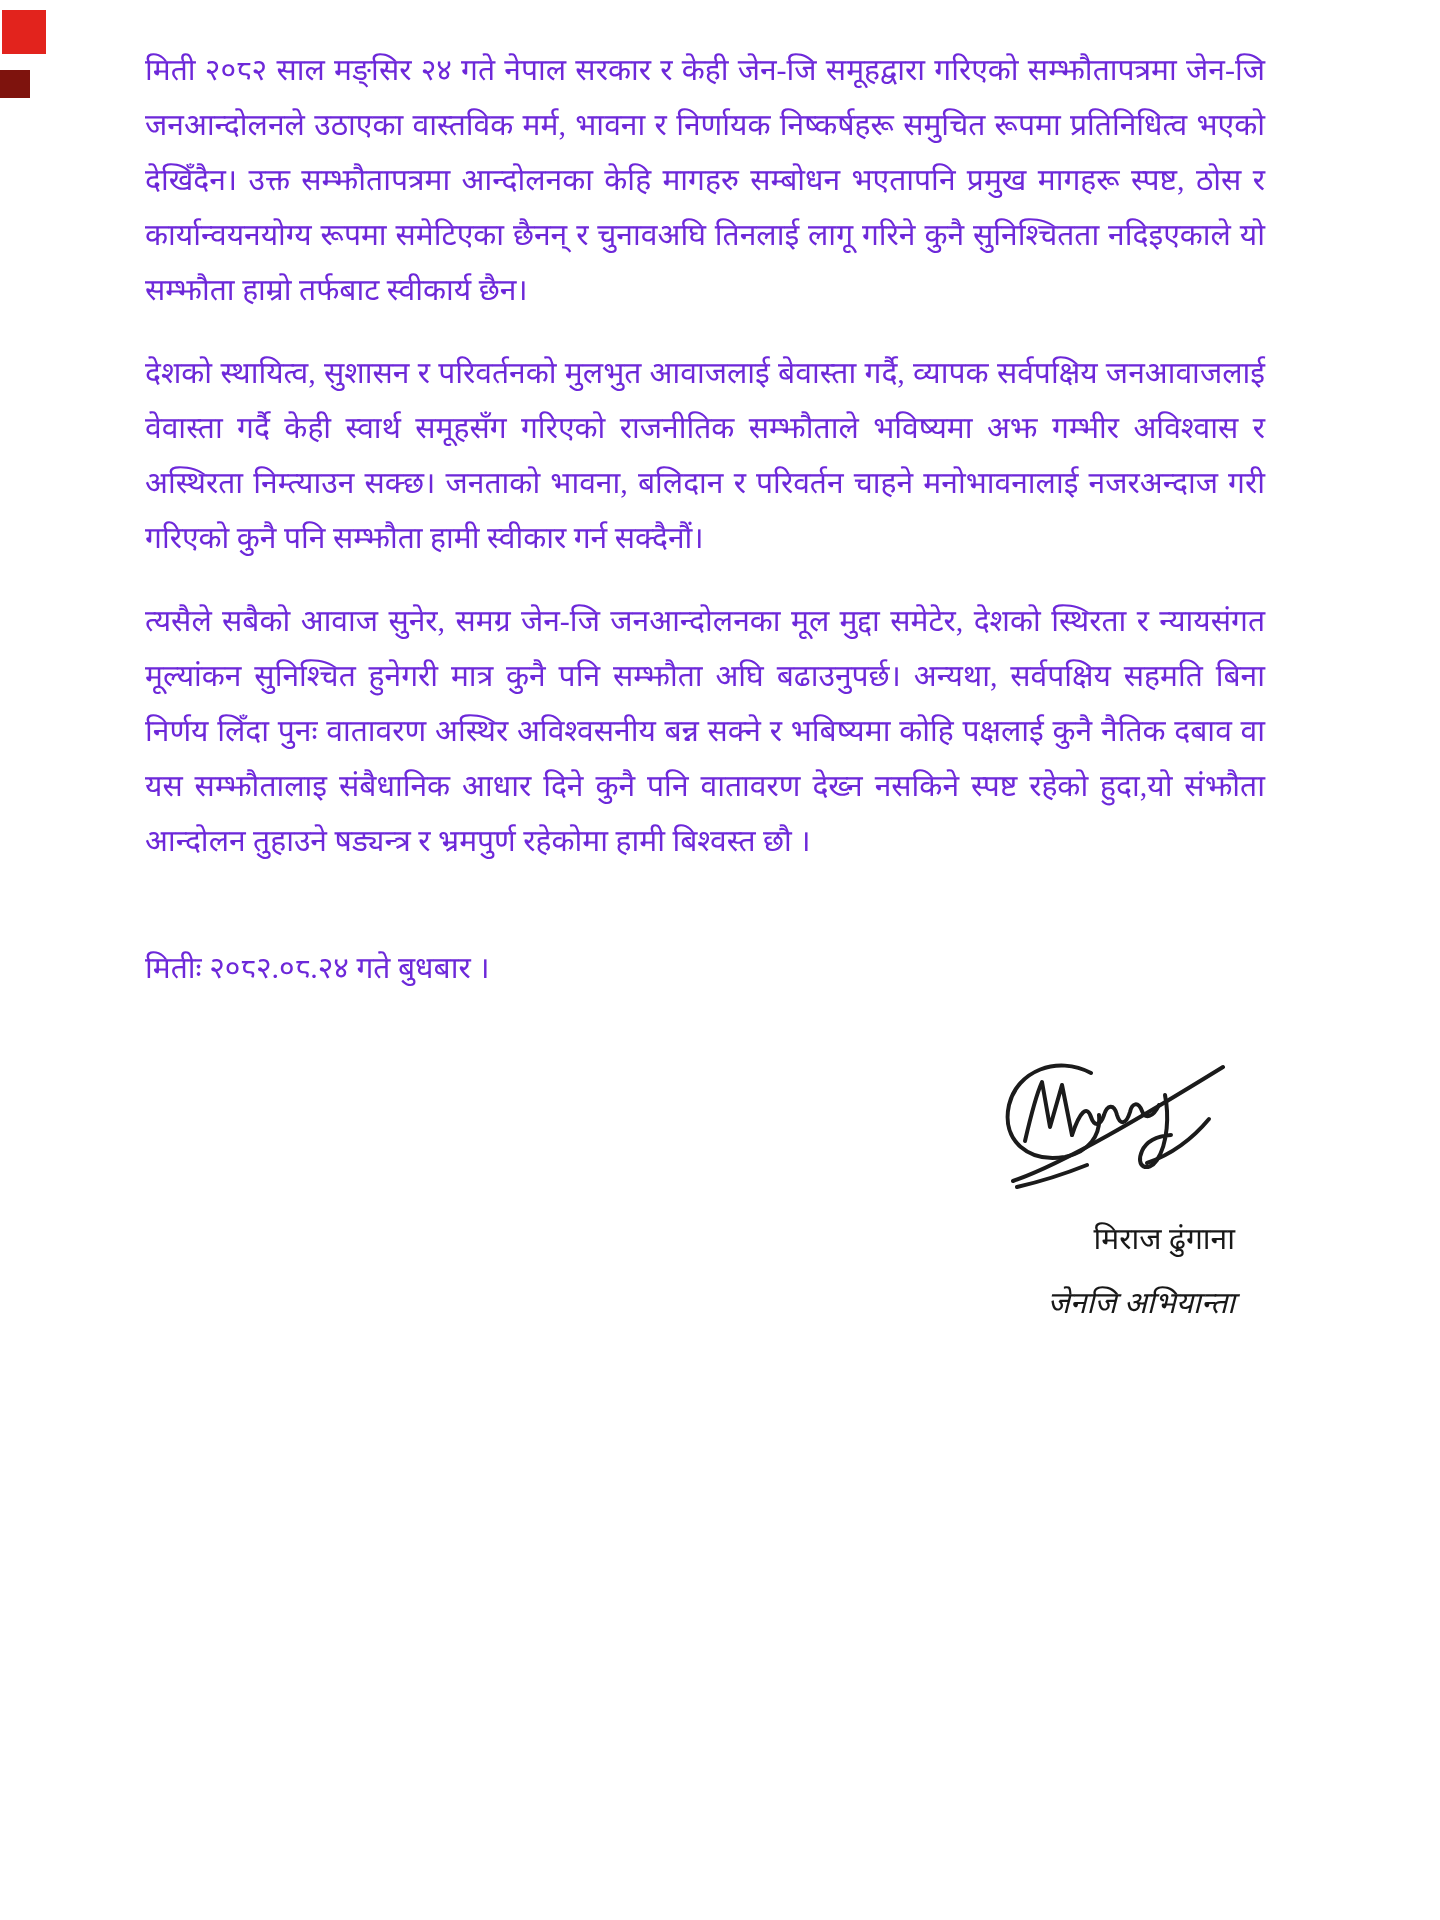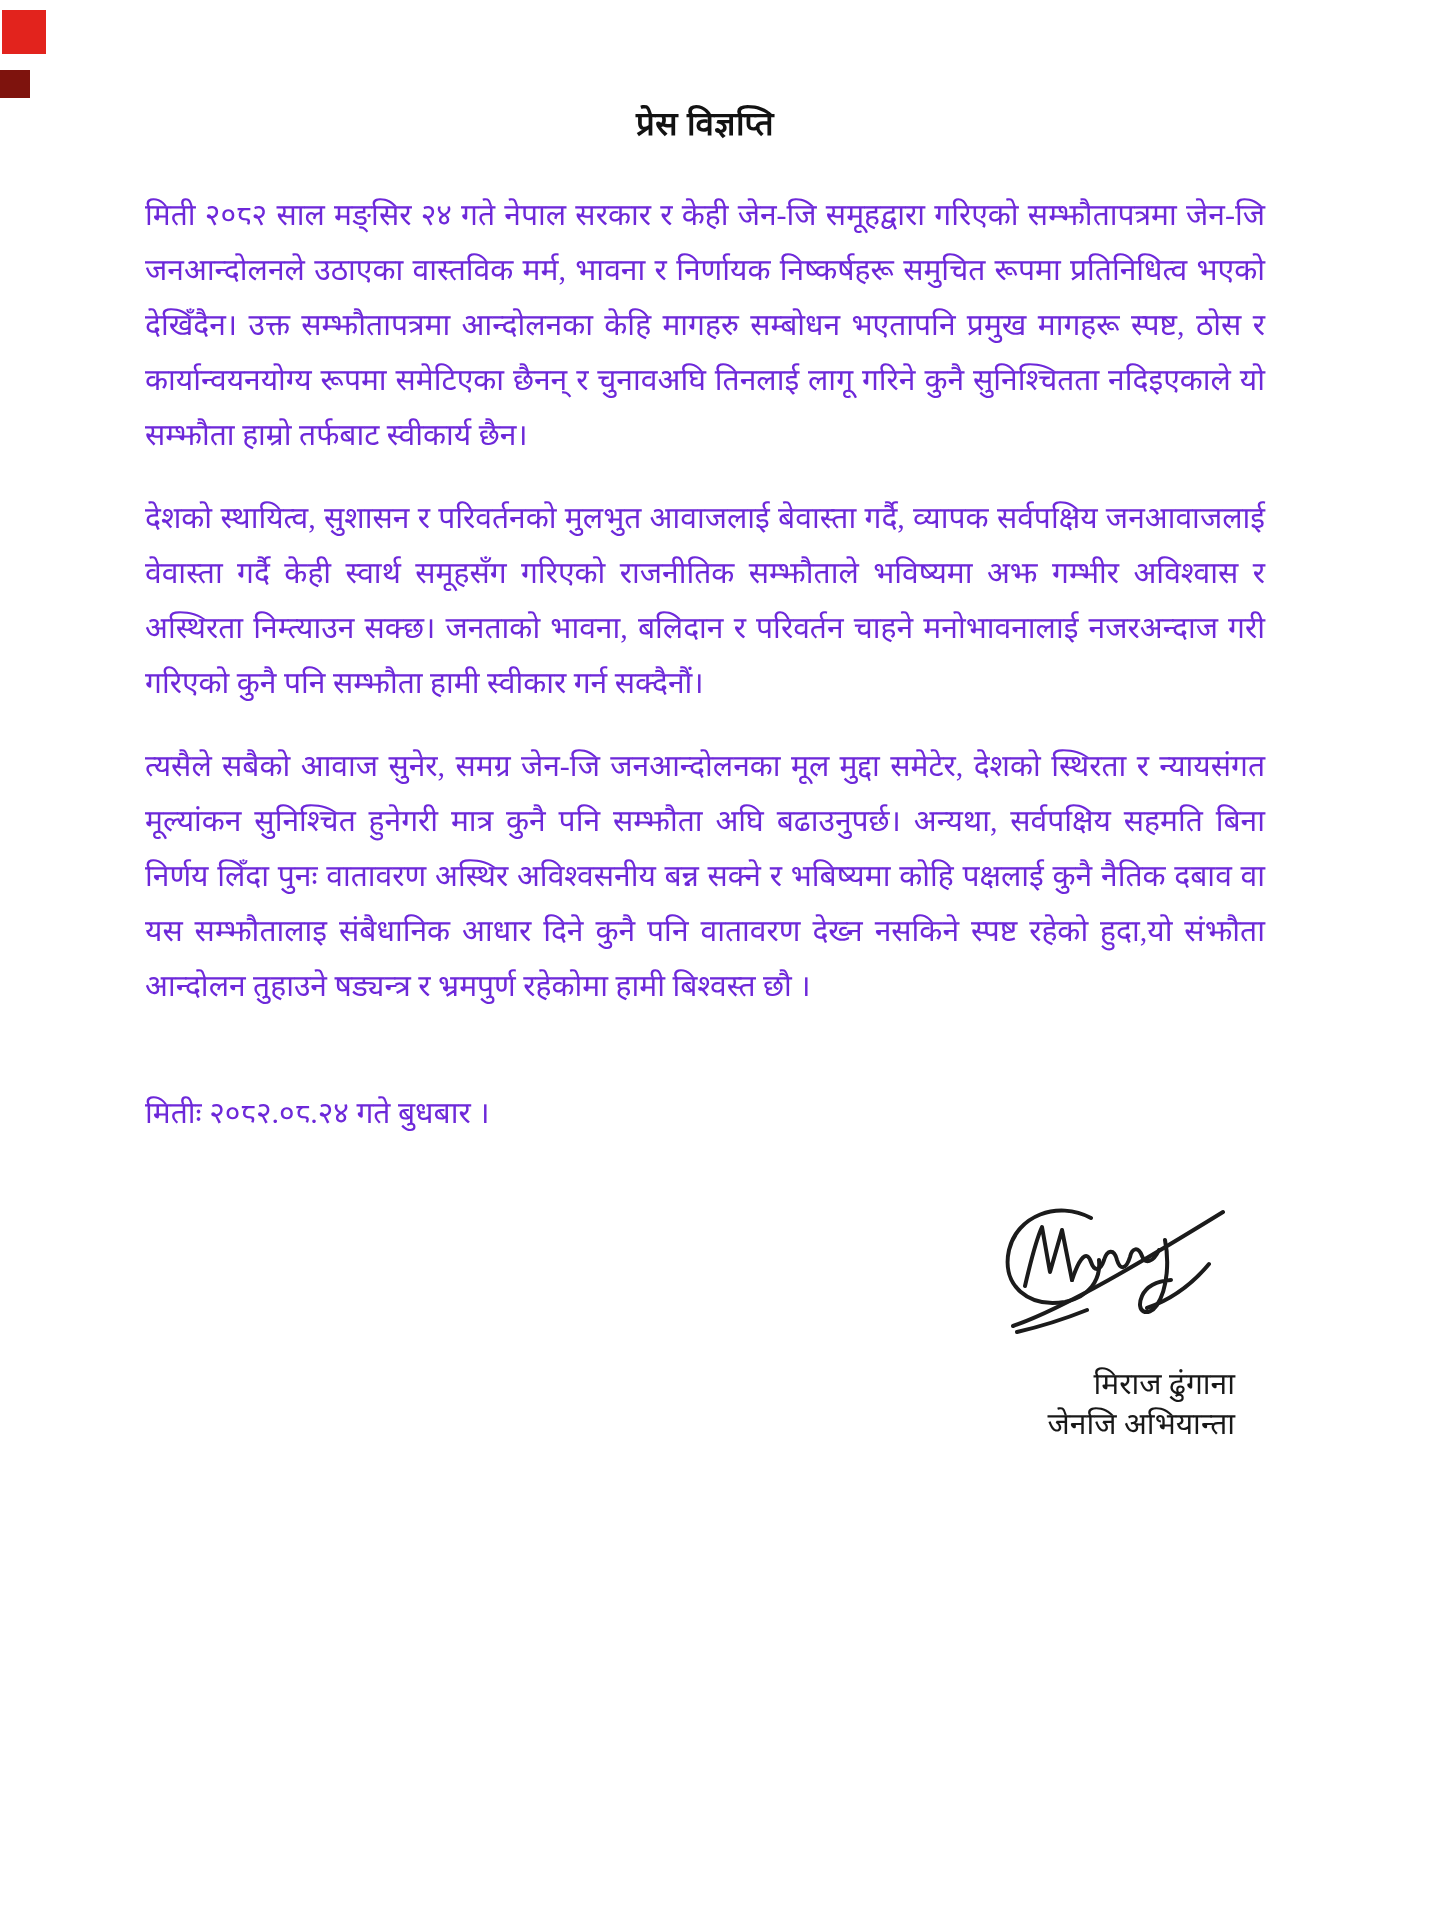--- a/index.html
+++ b/index.html
@@ -81,34 +81,35 @@
     stroke-linecap: round;
     stroke-linejoin: round;
   }
   .signatory-name {
     margin-top: 26px;
     font-size: 30px;
     line-height: 40px;
     color: #181818;
   }
   .signatory-role {
+    margin-top: 24px;
     font-size: 30px;
     line-height: 40px;
     color: #181818;
+    font-style: italic;
   }
 </style>
 </head>
 <body>
 
 <span class="scan-mark red"></span>
 <span class="scan-mark dark-red"></span>
 
 <div class="page">
 
-  <h1 class="doc-title">प्रेस विज्ञप्ति</h1>
 
   <div class="body-text">
     <p>मिती २०८२ साल मङ्सिर २४ गते नेपाल सरकार र केही जेन-जि समूहद्वारा गरिएको सम्झौतापत्रमा जेन-जि जनआन्दोलनले उठाएका वास्तविक मर्म, भावना र निर्णायक निष्कर्षहरू समुचित रूपमा प्रतिनिधित्व भएको देखिँदैन। उक्त सम्झौतापत्रमा आन्दोलनका केहि मागहरु सम्बोधन भएतापनि  प्रमुख मागहरू स्पष्ट, ठोस र कार्यान्वयनयोग्य रूपमा समेटिएका छैनन् र चुनावअघि तिनलाई लागू गरिने कुनै सुनिश्चितता नदिइएकाले यो सम्झौता हाम्रो तर्फबाट स्वीकार्य छैन।</p>
     <p>देशको स्थायित्व, सुशासन र परिवर्तनको मुलभुत आवाजलाई बेवास्ता गर्दै, व्यापक सर्वपक्षिय जनआवाजलाई वेवास्ता गर्दै केही स्वार्थ समूहसँग गरिएको राजनीतिक सम्झौताले भविष्यमा अझ गम्भीर अविश्वास र अस्थिरता निम्त्याउन सक्छ। जनताको भावना, बलिदान र परिवर्तन चाहने मनोभावनालाई नजरअन्दाज गरी  गरिएको  कुनै पनि सम्झौता हामी स्वीकार गर्न सक्दैनौं।</p>
     <p>त्यसैले सबैको आवाज सुनेर, समग्र जेन-जि जनआन्दोलनका मूल मुद्दा समेटेर, देशको स्थिरता र न्यायसंगत मूल्यांकन सुनिश्चित हुनेगरी मात्र कुनै पनि सम्झौता अघि बढाउनुपर्छ। अन्यथा, सर्वपक्षिय सहमति बिना निर्णय लिँदा पुनः वातावरण अस्थिर अविश्वसनीय बन्न सक्ने र भबिष्यमा कोहि पक्षलाई कुनै नैतिक दबाव वा यस सम्झौतालाइ संबैधानिक  आधार दिने कुनै पनि वातावरण देख्न नसकिने स्पष्ट रहेको हुदा,यो संझौता आन्दोलन तुहाउने षड्यन्त्र र भ्रमपुर्ण रहेकोमा हामी बिश्वस्त छौ ।</p>
 
     <p class="date-line">मितीः २०८२.०८.२४ गते बुधबार ।</p>
   </div>
 
   <div class="signature-block">

